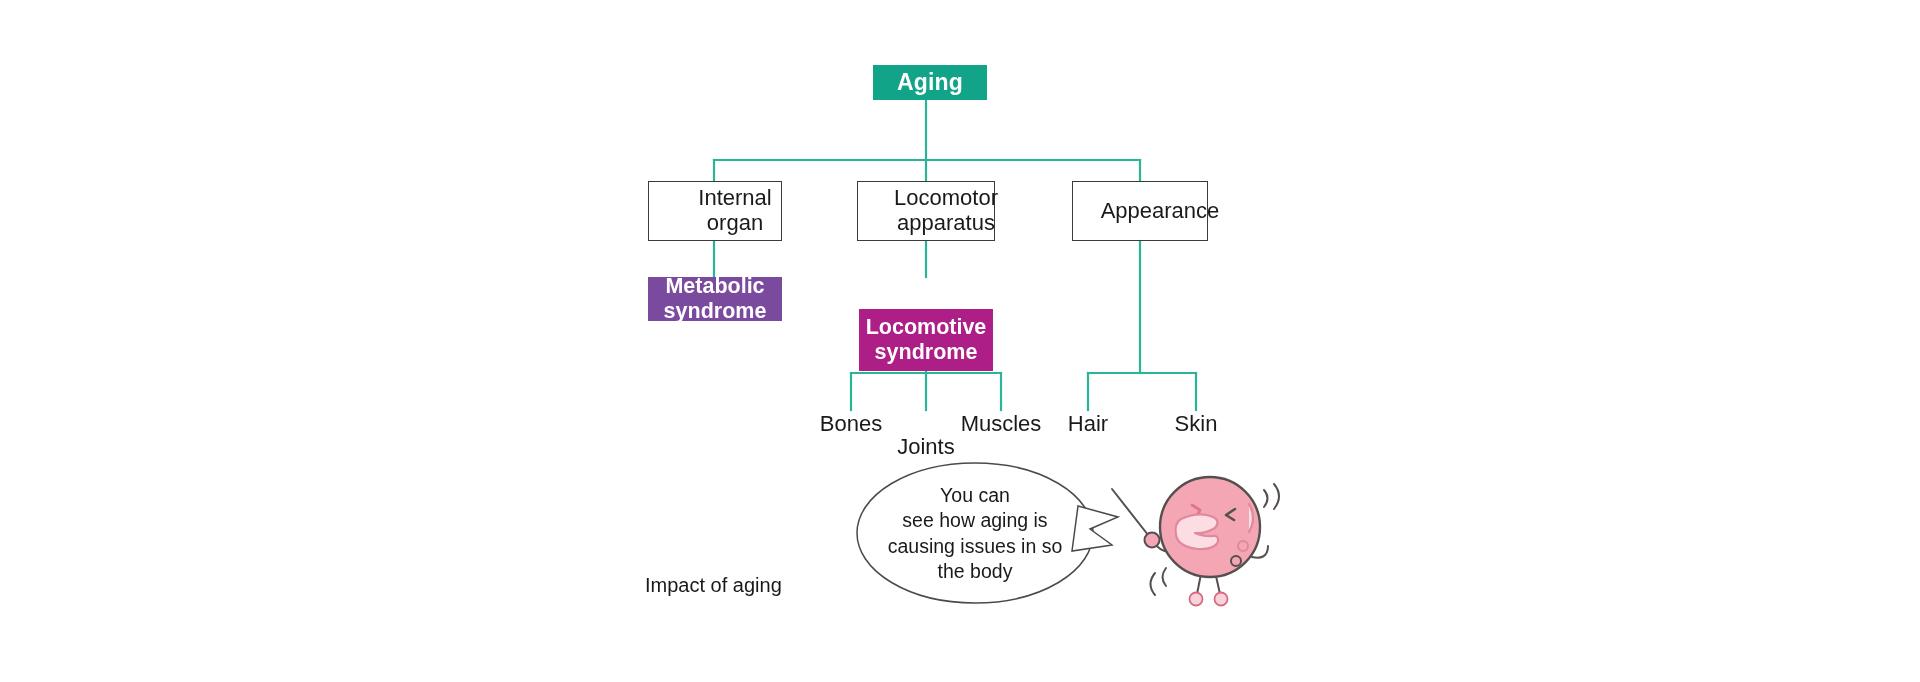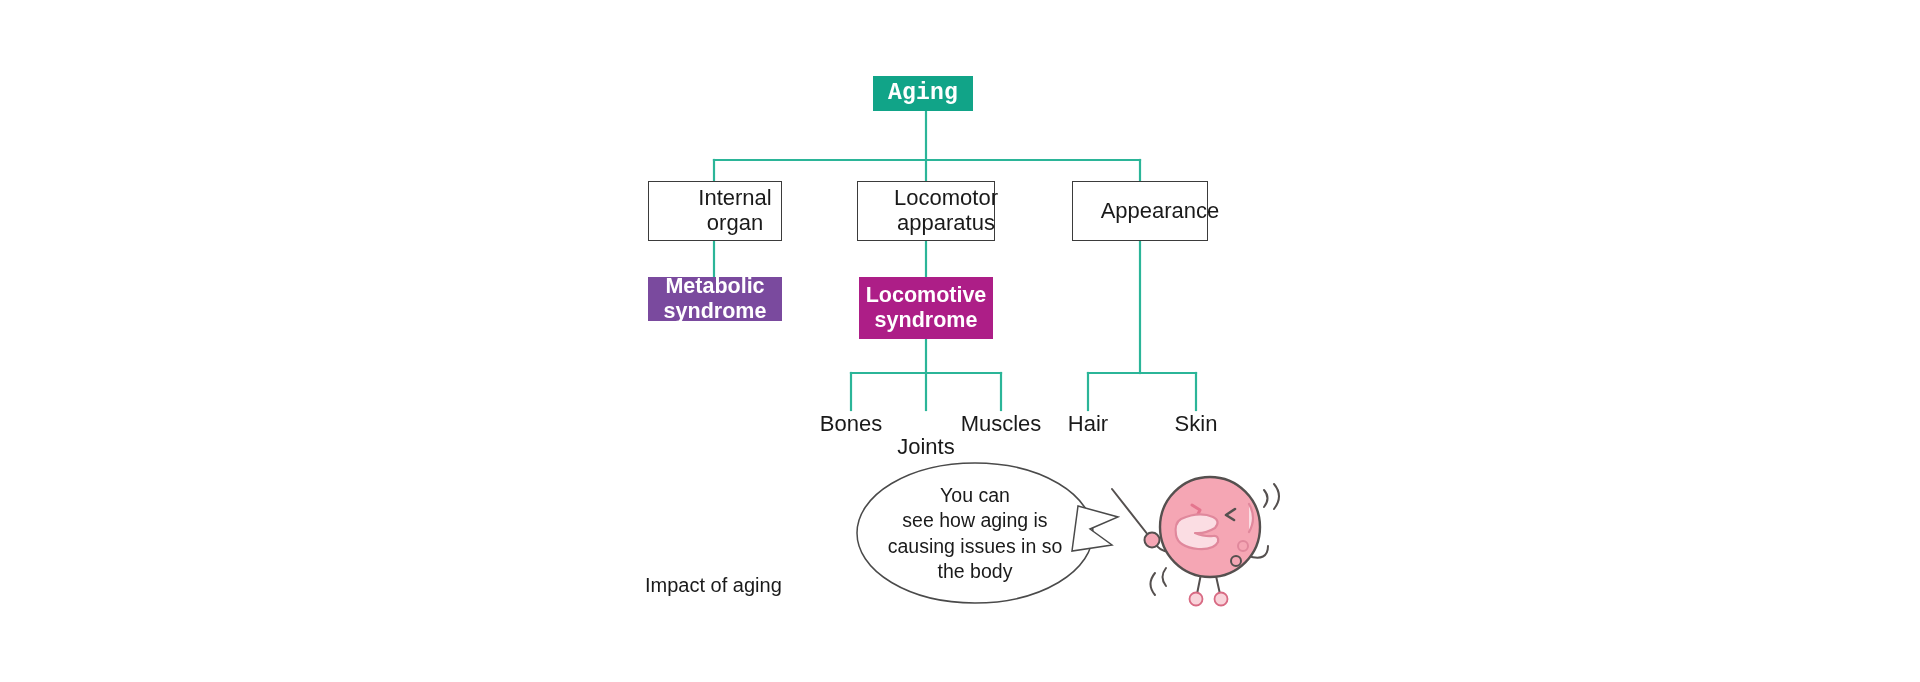--- a/index.html
+++ b/index.html
@@ -57,21 +57,21 @@
   }
 
   
   .node-syndrome {
     color: #ffffff;
     font-size: 21.5px;
     font-weight: bold;
     line-height: 1.18;
   }
   .node-metabolic  { background: #7A4A9E; }
-  .node-locomotive { background: #AD1E87; }
+  .node-locomotive { background: #AD1E87; margin-top: 32px; }
 
   
   .node-leaf {
     font-size: 22px;
     color: #1a1a1a;
     white-space: nowrap;
   }
 
   
   .caption {
@@ -128,21 +128,21 @@
       <line x1="926" y1="373" x2="926" y2="410"></line>
       <line x1="1001" y1="373" x2="1001" y2="410"></line>
 
       <line x1="1140" y1="241" x2="1140" y2="373"></line>
       <line x1="1088" y1="373" x2="1196" y2="373"></line>
       <line x1="1088" y1="373" x2="1088" y2="410"></line>
       <line x1="1196" y1="373" x2="1196" y2="410"></line>
     </g>
   </svg>
 
-  <div class="node node-root" style="left:873px; top:76px; width:100px; height:35px;font-family:Liberation Mono, monospace;">
+  <div class="node node-root" style="left:873px; top:65px; width:114px; height:35px;">
     <span>Aging</span>
   </div>
 
   <div class="node node-box" style="left:648px; top:181px; width:134px; height:60px;">
     <div>
       <div>Internal</div>
       <div>organ</div>
     </div>
   </div>
 

